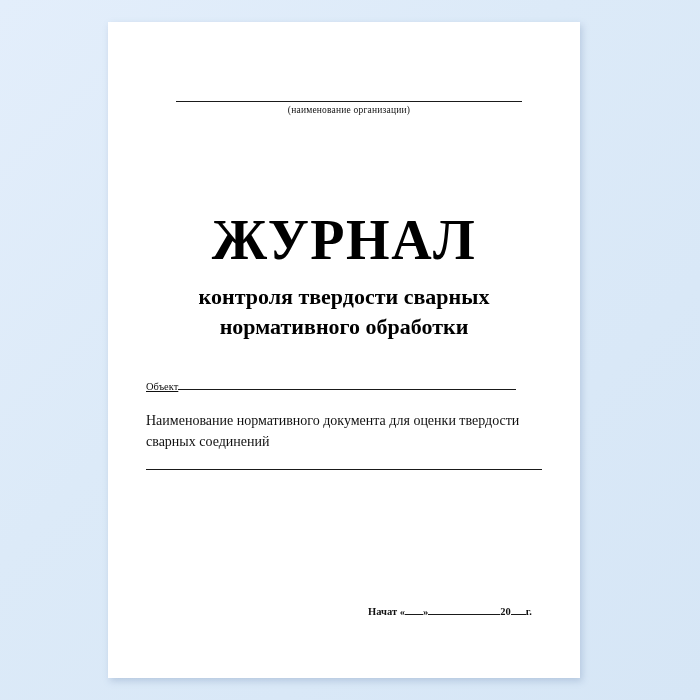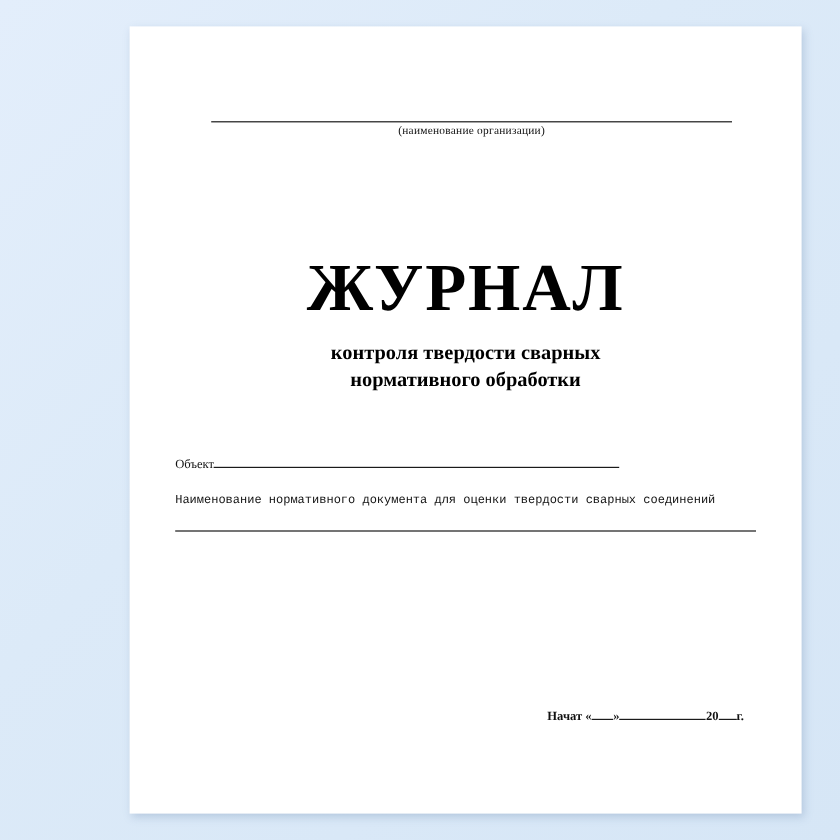--- a/index.html
+++ b/index.html
@@ -16,21 +16,21 @@
   .stage {
     position: relative;
     width: 700px;
     height: 700px;
     background: linear-gradient(135deg, #e3eefb 0%, #dceaf8 40%, #d6e6f6 100%);
   }
   .page {
     position: absolute;
     left: 108px;
     top: 22px;
-    width: 560px;
+    width: 472px;
     height: 656px;
     background: #ffffff;
     box-shadow: 2px 3px 7px rgba(90, 120, 160, 0.28);
   }
   .inner {
     position: absolute;
     left: 38px;
     right: 38px;
     top: 0;
     bottom: 0;
@@ -66,71 +66,71 @@
   }
   .title-main {
     font-size: 56px;
     font-weight: bold;
     letter-spacing: 1.5px;
     color: #000;
     line-height: 1;
     margin-bottom: 14px;
   }
   .title-sub {
-    font-size: 17px;
+    font-size: 22px;
     font-weight: bold;
     color: #000;
     line-height: 1.38;
   }
 
   
   .fields {
     position: absolute;
     top: 358px;
     left: 0;
     right: 0;
   }
   .field-row {
     position: relative;
     height: 26px;
     font-size: 10.5px;
     color: #111;
     white-space: nowrap;
+    text-decoration: underline;
   }
   .field-label {
     display: inline;
   }
   .dash-fill {
     display: inline-block;
     border-bottom: 1px solid #1a1a1a;
     height: 9px;
     vertical-align: baseline;
   }
   .f1 .dash-fill { width: 338px; }
   .f2 .dash-fill { width: 272px; }
   .note-row {
-    font-size: 10px;
+    font-size: 14px;
     color: #111;
     margin-top: 4px;
     line-height: 1.5;
-    font-family: Liberation Mono, monospace;
   }
   .full-rule {
     border-bottom: 1px solid #1a1a1a;
     height: 1px;
     margin-top: 16px;
     width: 100%;
   }
 
   
   .dates {
     position: absolute;
     left: 0;
     right: 0;
-    bottom: 62px;
+    bottom: 48px;
     text-align: right;
   }
   .date-row {
     font-size: 10.5px;
     font-weight: bold;
     color: #111;
     margin-bottom: 13px;
     white-space: nowrap;
     padding-right: 10px;
   }

